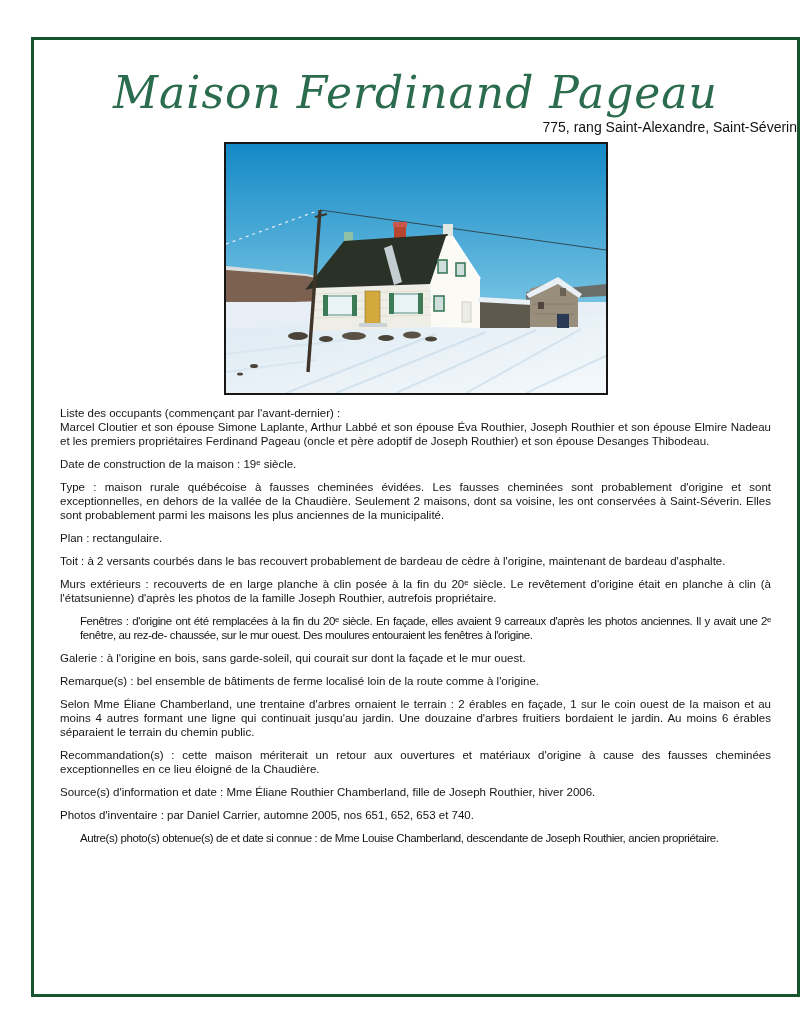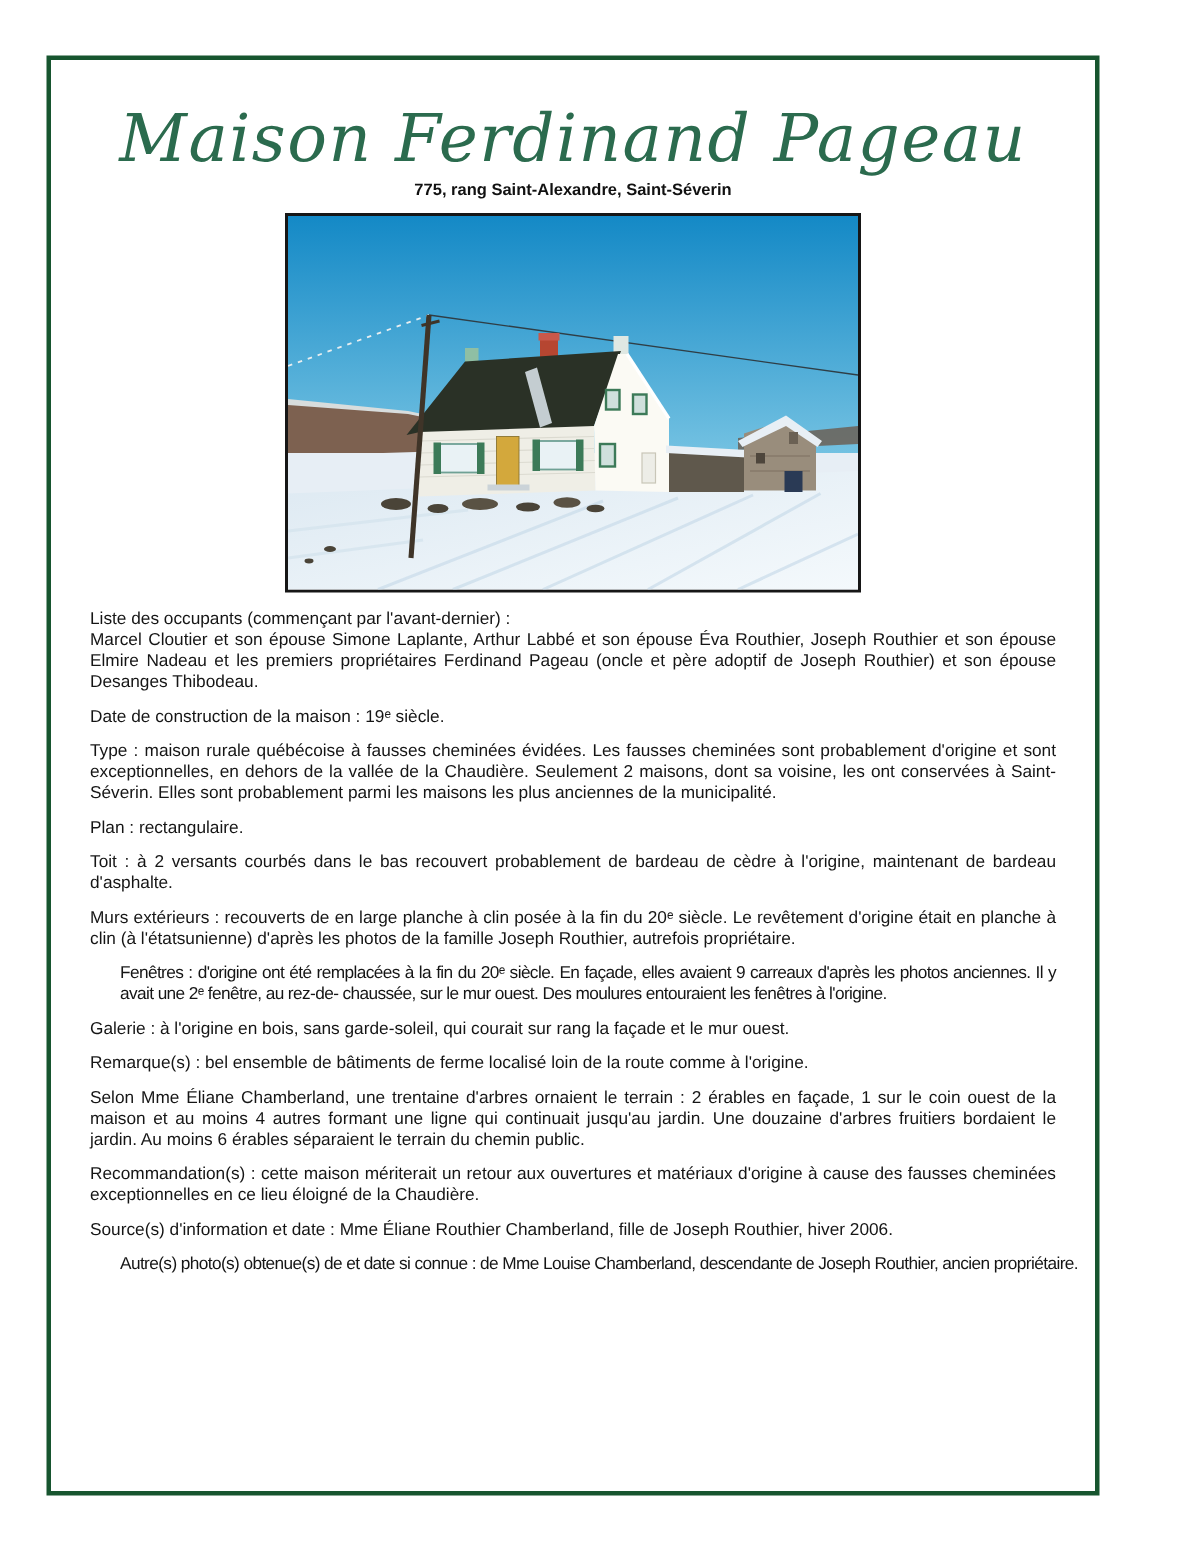--- a/index.html
+++ b/index.html
@@ -7,42 +7,42 @@
     position:relative;
     width:800px;height:1035px;
     background:#ffffff;
     font-family:"Liberation Sans","DejaVu Sans",sans-serif;
     color:var(--text-black,#151515);
     overflow:hidden;
   }
   .border-box{
     position:absolute;
     left:31px;top:37px;
-    width:702px;height:960px;
+    width:769px;height:960px;
     box-sizing:border-box;
     border:3px solid var(--border-green,#17552F);
     overflow:hidden;
   }
   h1.title{
     margin:30px 0 0 0;
     text-align:center;
     font-family:"DejaVu Serif","Liberation Serif",serif;
     font-style:italic;
     font-weight:normal;
     font-size:44px;
     line-height:46px;
     color:var(--title-green,#2B6B4E);
     letter-spacing:1px;
   }
   .subtitle{
     margin-top:2px;
-    text-align:center;
-    font-size:11px;
+    text-align:right;
+    font-size:14px;
     line-height:18px;
-    font-weight:bold;
+    font-weight:normal;
     color:#111;
   }
   figure.photo{
     margin:6px auto 0 auto;
     width:380px;height:249px;
     border:2px solid var(--photo-frame,#161616);
     padding:0;
     display:block;
   }
   figure.photo svg{display:block;}
@@ -169,22 +169,23 @@
 
     <div class="description">
         <p class="">Liste des occupants (commençant par l'avant-dernier) :
 Marcel Cloutier et son épouse Simone Laplante, Arthur Labbé et son épouse Éva Routhier, Joseph Routhier et son épouse Elmire Nadeau et les premiers propriétaires Ferdinand Pageau (oncle et père adoptif de Joseph Routhier) et son épouse Desanges Thibodeau.</p>
         <p class="">Date de construction de la maison : 19ᵉ siècle.</p>
         <p class="">Type : maison rurale québécoise à fausses cheminées évidées. Les fausses cheminées sont probablement d'origine et sont exceptionnelles, en dehors de la vallée de la Chaudière. Seulement 2 maisons, dont sa voisine, les ont conservées à Saint-Séverin. Elles sont probablement parmi les maisons les plus anciennes de la municipalité.</p>
         <p class="">Plan : rectangulaire.</p>
         <p class="">Toit : à 2 versants courbés dans le bas recouvert probablement de bardeau de cèdre à l'origine, maintenant de bardeau d'asphalte.</p>
         <p class="">Murs extérieurs : recouverts de en large planche à clin posée à la fin du 20ᵉ siècle. Le revêtement d'origine était en planche à clin (à l'étatsunienne) d'après les photos de la famille Joseph Routhier, autrefois propriétaire.</p>
         <p class="condensed ">Fenêtres : d'origine ont été remplacées à la fin du 20ᵉ siècle. En façade, elles avaient 9 carreaux d'après les photos anciennes. Il y avait une 2ᵉ fenêtre, au rez-de- chaussée, sur le mur ouest. Des moulures entouraient les fenêtres à l'origine.</p>
-        <p class="">Galerie : à l'origine en bois, sans garde-soleil, qui courait sur rang la façade et le mur ouest.</p>
+        <p class="">Galerie : à l'origine en bois, sans garde-soleil, qui courait sur dont la façade et le mur ouest.</p>
         <p class="">Remarque(s) : bel ensemble de bâtiments de ferme localisé loin de la route comme à l'origine.</p>
         <p class="">Selon Mme Éliane Chamberland, une trentaine d'arbres ornaient le terrain : 2 érables en façade, 1 sur le coin ouest de la maison et au moins 4 autres formant une ligne qui continuait jusqu'au jardin. Une douzaine d'arbres fruitiers bordaient le jardin. Au moins 6 érables séparaient le terrain du chemin public.</p>
         <p class="">Recommandation(s) : cette maison mériterait un retour aux ouvertures et matériaux d'origine à cause des fausses cheminées exceptionnelles en ce lieu éloigné de la Chaudière.</p>
         <p class="">Source(s) d'information et date : Mme Éliane Routhier Chamberland, fille de Joseph Routhier, hiver 2006.</p>
+        <p class="">Photos d'inventaire : par Daniel Carrier, automne 2005, nos 651, 652, 653 et 740.</p>
         <p class="condensed oneline">Autre(s) photo(s) obtenue(s) de et date si connue : de Mme Louise Chamberland, descendante de Joseph Routhier, ancien propriétaire.</p>
       </div>
 
   </div>
 </div>
 
 </body></html>

